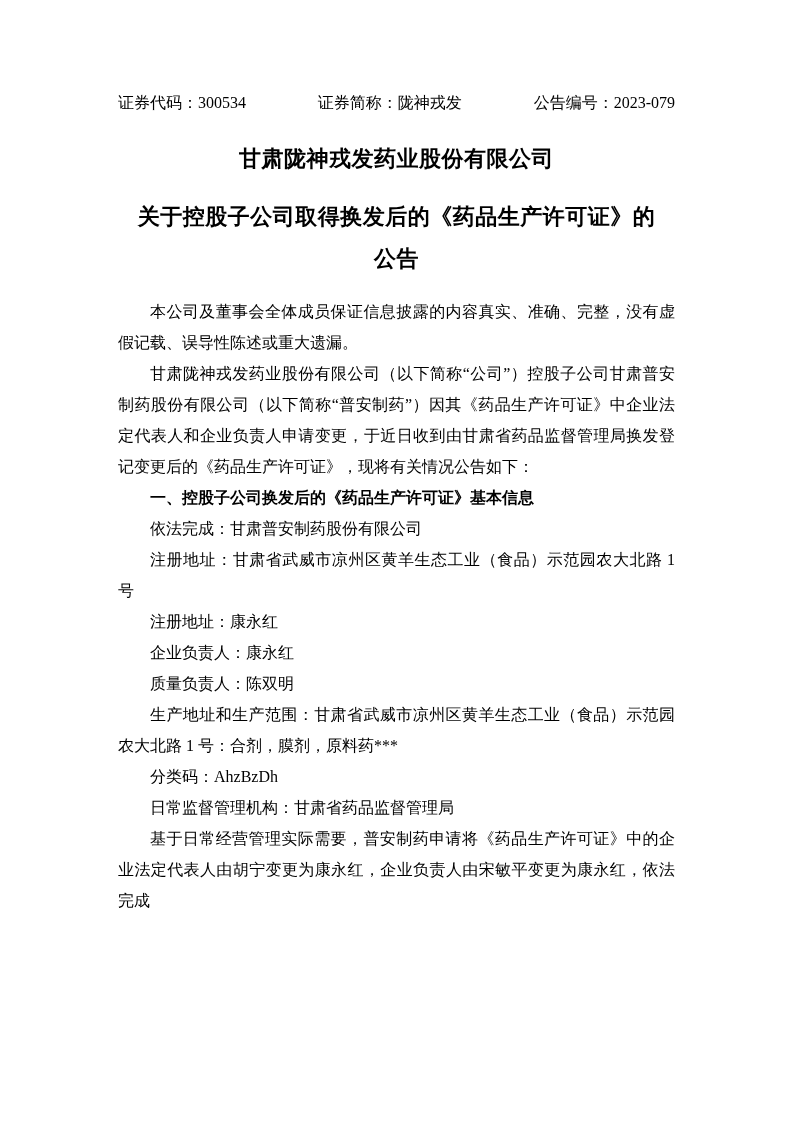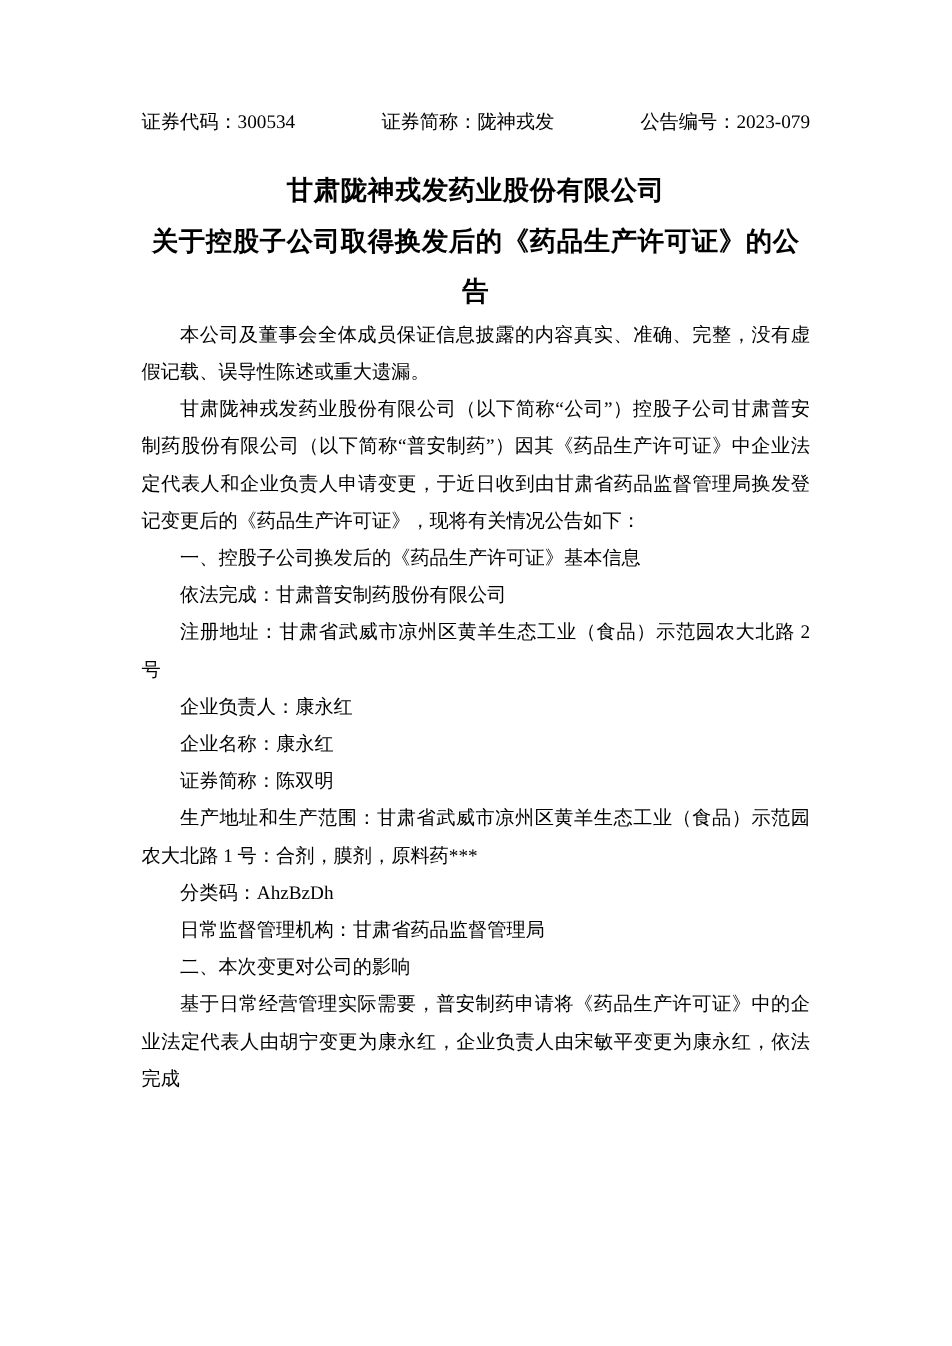--- a/index.html
+++ b/index.html
@@ -31,40 +31,40 @@
       white-space: nowrap;
     }
     .title-block {
       margin-top: 25px;
     }
     .title-line {
       text-align: center;
       font-weight: bold;
       font-size: 22px;
       line-height: 42px;
-      margin: 0;
+      margin: 16px;
       letter-spacing: 0.5px;
     }
     p.body {
       font-size: 16px;
       line-height: 31px;
       text-align: justify;
       text-indent: 2em;
       margin: 0;
       word-break: break-all;
     }
     .disclaimer {
       margin-top: 28px;
       font-weight: normal;
     }
     .intro {
       margin-top: 38px;
     }
     .heading {
-      font-weight: normal;
+      font-weight: bold;
     }
   </style>
 </head>
 <body>
 
 <div class="page">
   <div class="content">
 
     <div class="doc-header">
       <span>证券代码：300534</span>
@@ -77,26 +77,25 @@
       <p class="title-line">关于控股子公司取得换发后的《药品生产许可证》的公告</p>
     </div>
 
     <p class="body disclaimer">本公司及董事会全体成员保证信息披露的内容真实、准确、完整，没有虚假记载、误导性陈述或重大遗漏。</p>
 
     <p class="body intro">甘肃陇神戎发药业股份有限公司（以下简称“公司”）控股子公司甘肃普安制药股份有限公司（以下简称“普安制药”）因其《药品生产许可证》中企业法定代表人和企业负责人申请变更，于近日收到由甘肃省药品监督管理局换发登记变更后的《药品生产许可证》，现将有关情况公告如下：</p>
 
     <p class="body heading">一、控股子公司换发后的《药品生产许可证》基本信息</p>
 
     <p class="body">依法完成：甘肃普安制药股份有限公司</p>
-    <p class="body">注册地址：甘肃省武威市凉州区黄羊生态工业（食品）示范园农大北路 2 号</p>
+    <p class="body">注册地址：甘肃省武威市凉州区黄羊生态工业（食品）示范园农大北路 1 号</p>
+    <p class="body">注册地址：康永红</p>
     <p class="body">企业负责人：康永红</p>
-    <p class="body">企业名称：康永红</p>
-    <p class="body">证券简称：陈双明</p>
+    <p class="body">质量负责人：陈双明</p>
     <p class="body">生产地址和生产范围：甘肃省武威市凉州区黄羊生态工业（食品）示范园农大北路 1 号：合剂，膜剂，原料药***</p>
     <p class="body">分类码：AhzBzDh</p>
     <p class="body">日常监督管理机构：甘肃省药品监督管理局</p>
 
-    <p class="body heading">二、本次变更对公司的影响</p>
 
     <p class="body">基于日常经营管理实际需要，普安制药申请将《药品生产许可证》中的企业法定代表人由胡宁变更为康永红，企业负责人由宋敏平变更为康永红，依法完成</p>
 
   </div>
 </div>
 
 </body></html>

